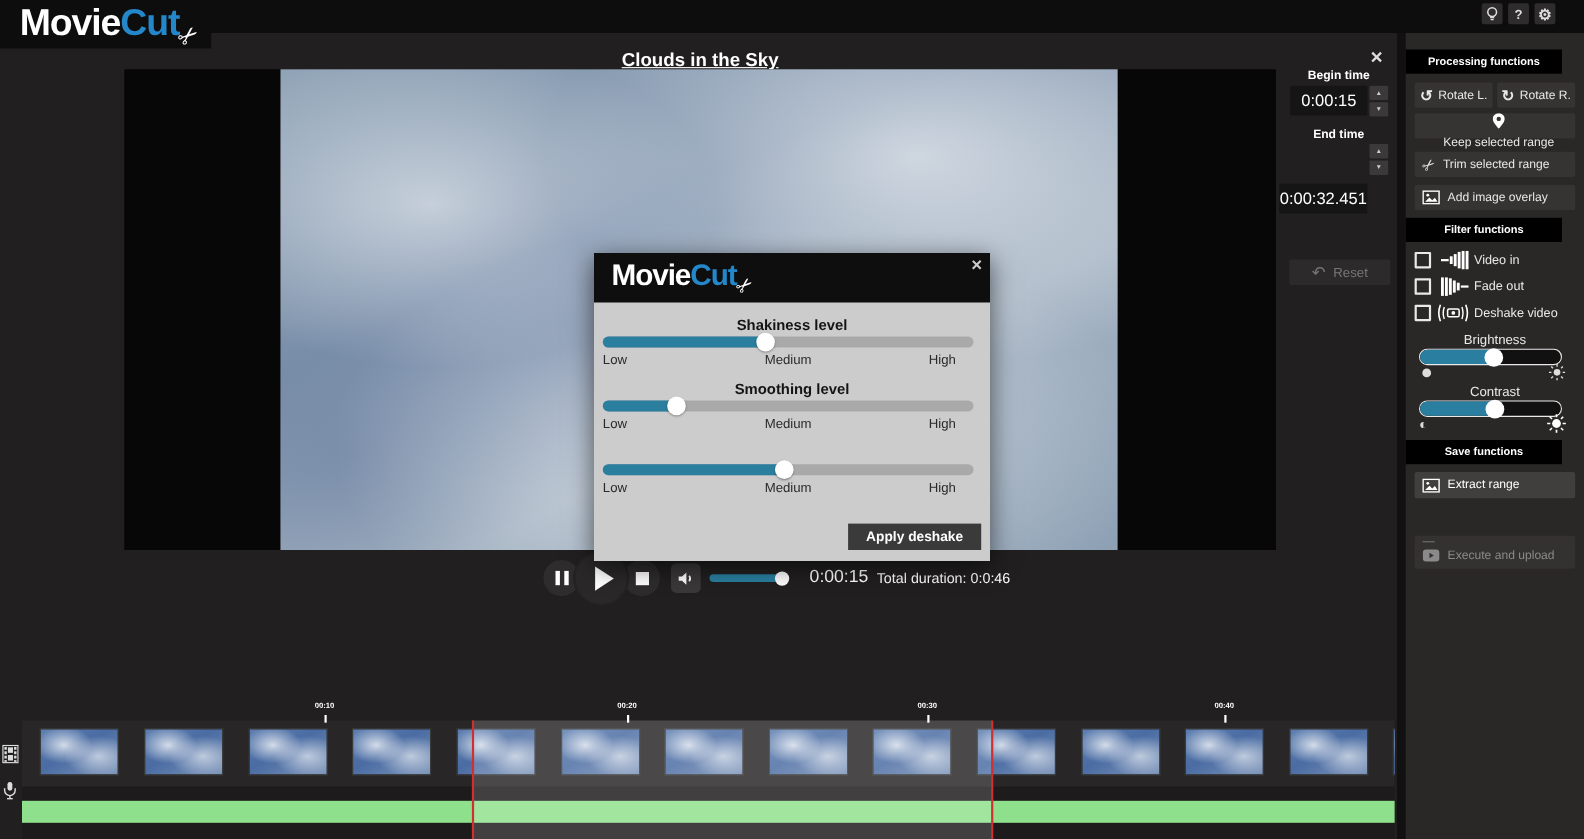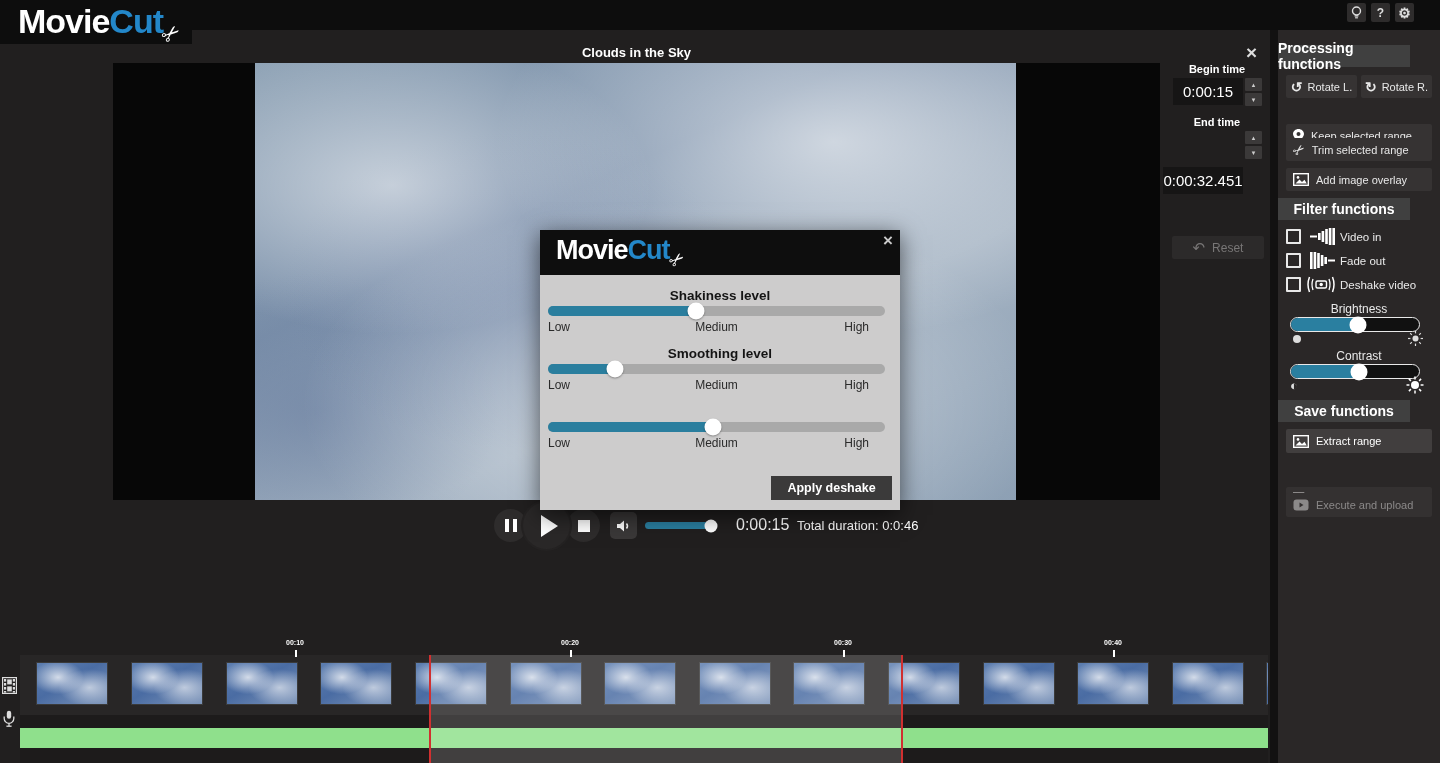--- a/index.html
+++ b/index.html
@@ -12,21 +12,21 @@
   .logo-box { position:absolute; left:0; top:0; width:192px; height:44px; background:#0d0d0d; z-index:5; }
   .logo { position:absolute; left:18px; top:2px; font-size:34px; font-weight:bold; letter-spacing:-1px; color:#fff; white-space:nowrap; }
   .logo .cut { color:#2387c9; }
   .logo .scissors { display:inline-block; font-size:22px; color:#fff; transform:rotate(-40deg) translate(-6px,6px); font-weight:normal; }
   .topbar-btns { position:absolute; right:26px; top:3px; display:flex; gap:5px; z-index:6; }
   .tb-btn { width:19px; height:19px; background:#2e2c2c; border-radius:2px; color:#ddd;
             display:flex; align-items:center; justify-content:center; font-size:12px; font-weight:bold; }
 
   
   .preview-title { position:absolute; left:113px; top:45px; width:1047px; text-align:center;
-                   color:#fff; font-size:13px; font-weight:bold; }
+                   color:#fff; font-size:17px; font-weight:bold;text-decoration:underline; }
   .video-frame { position:absolute; left:113px; top:63px; width:1047px; height:437px; background:#070707; }
   .sky { background:
       radial-gradient(ellipse 420px 240px at 18% 28%, rgba(255,255,255,.55), rgba(255,255,255,0) 62%),
       radial-gradient(ellipse 520px 300px at 76% 18%, rgba(255,255,255,.6), rgba(255,255,255,0) 65%),
       radial-gradient(ellipse 620px 340px at 55% 78%, rgba(255,255,255,.5), rgba(255,255,255,0) 60%),
       radial-gradient(ellipse 320px 220px at 34% 52%, rgba(110,130,165,.55), rgba(110,130,165,0) 72%),
       radial-gradient(ellipse 260px 200px at 8% 80%, rgba(105,125,160,.5), rgba(105,125,160,0) 70%),
       linear-gradient(155deg,#8ea2b5 0%,#7b90aa 35%,#a3b2c2 65%,#8da0b4 100%); }
   .video-content { position:absolute; left:142px; top:0; width:761px; height:437px; }
 
@@ -51,22 +51,22 @@
   .spinbox { position:absolute; background:#161515; color:#fff; font-size:15px; display:flex;
              align-items:center; justify-content:center; }
   .spin-col { position:absolute; left:1245px; width:17px; display:flex; flex-direction:column; gap:2px; }
   .spin-btn { width:17px; height:13px; background:#3b3939; color:#ccc; font-size:6px; display:flex; align-items:center; justify-content:center; border-radius:1px; }
   .reset-btn { position:absolute; left:1172px; top:236px; width:92px; height:23px; background:#2c2a2a; border-radius:2px;
                color:#787676; font-size:12px; display:flex; align-items:center; justify-content:center; gap:7px; }
 
   
   .divider { position:absolute; left:1270px; top:30px; width:8px; height:733px; background:#121111; }
   .sidebar { position:absolute; left:1278px; top:30px; width:162px; height:733px; background:#2a2727; }
-  .sec-head { position:absolute; left:1278px; width:132px; height:22px; background:#404040; color:#fff;
-              font-size:14px; font-weight:bold; display:flex; align-items:center; justify-content:center; }
+  .sec-head { position:absolute; left:1278px; width:142px; height:22px; background:#000000; color:#fff;
+              font-size:10px; font-weight:bold; display:flex; align-items:center; justify-content:center; }
   .sb-btn { position:absolute; background:#363333; border-radius:2px; color:#e8e8e8; font-size:11px;
             display:flex; align-items:center; padding-left:7px; gap:7px; }
   .sb-btn.center { justify-content:center; padding-left:0; }
   .sb-btn .g { font-size:14px; font-weight:bold; }
   .sb-btn.disabled { color:#8b8989; background:#343131; }
   .sb-btn.primary { background:#413e3e; color:#fff; }
   .chk { position:absolute; width:15px; height:15px; border:2px solid #e9e9e9; background:transparent; border-radius:1px; }
   .f-label { position:absolute; color:#e9e9e9; font-size:11.5px; }
   .f-icon { position:absolute; }
   .pill { position:absolute; width:130px; height:15px; border:1px solid #e9e9e9; border-radius:8px; background:#111; }
@@ -199,21 +199,21 @@
 
   <div class="sec-head" style="top:45px;">Processing functions</div>
   <div class="sb-btn center" style="left:1286px; top:75px; width:71px; height:23px; gap:5px;">
     <span class="g">↺</span>
     <span>Rotate L.</span>
   </div>
   <div class="sb-btn center" style="left:1361px; top:75px; width:71px; height:23px; gap:5px;">
     <span class="g">↻</span>
     <span>Rotate R.</span>
   </div>
-  <div class="sb-btn" style="left:1286px; top:124px; width:146px; height:23px;">
+  <div class="sb-btn" style="left:1286px; top:103px; width:146px; height:23px;flex-direction:column;">
     <span>
         <svg width="11" height="14" viewBox="0 0 11 14">
           <path d="M5.5 0 C8.5 0 11 2.3 11 5.1 C11 8 5.5 14 5.5 14 C5.5 14 0 8 0 5.1 C0 2.3 2.5 0 5.5 0 Z M5.5 3.1 A2 2 0 1 0 5.5 7.1 A2 2 0 1 0 5.5 3.1" fill="#fff" fill-rule="evenodd"></path>
         </svg>
       </span>
     <span>Keep selected range</span>
   </div>
   <div class="sb-btn" style="left:1286px; top:138px; width:146px; height:23px;">
     <span class="g" style="display:inline-block; transform:rotate(-40deg); font-weight:normal;">✂</span>
     <span>Trim selected range</span>

